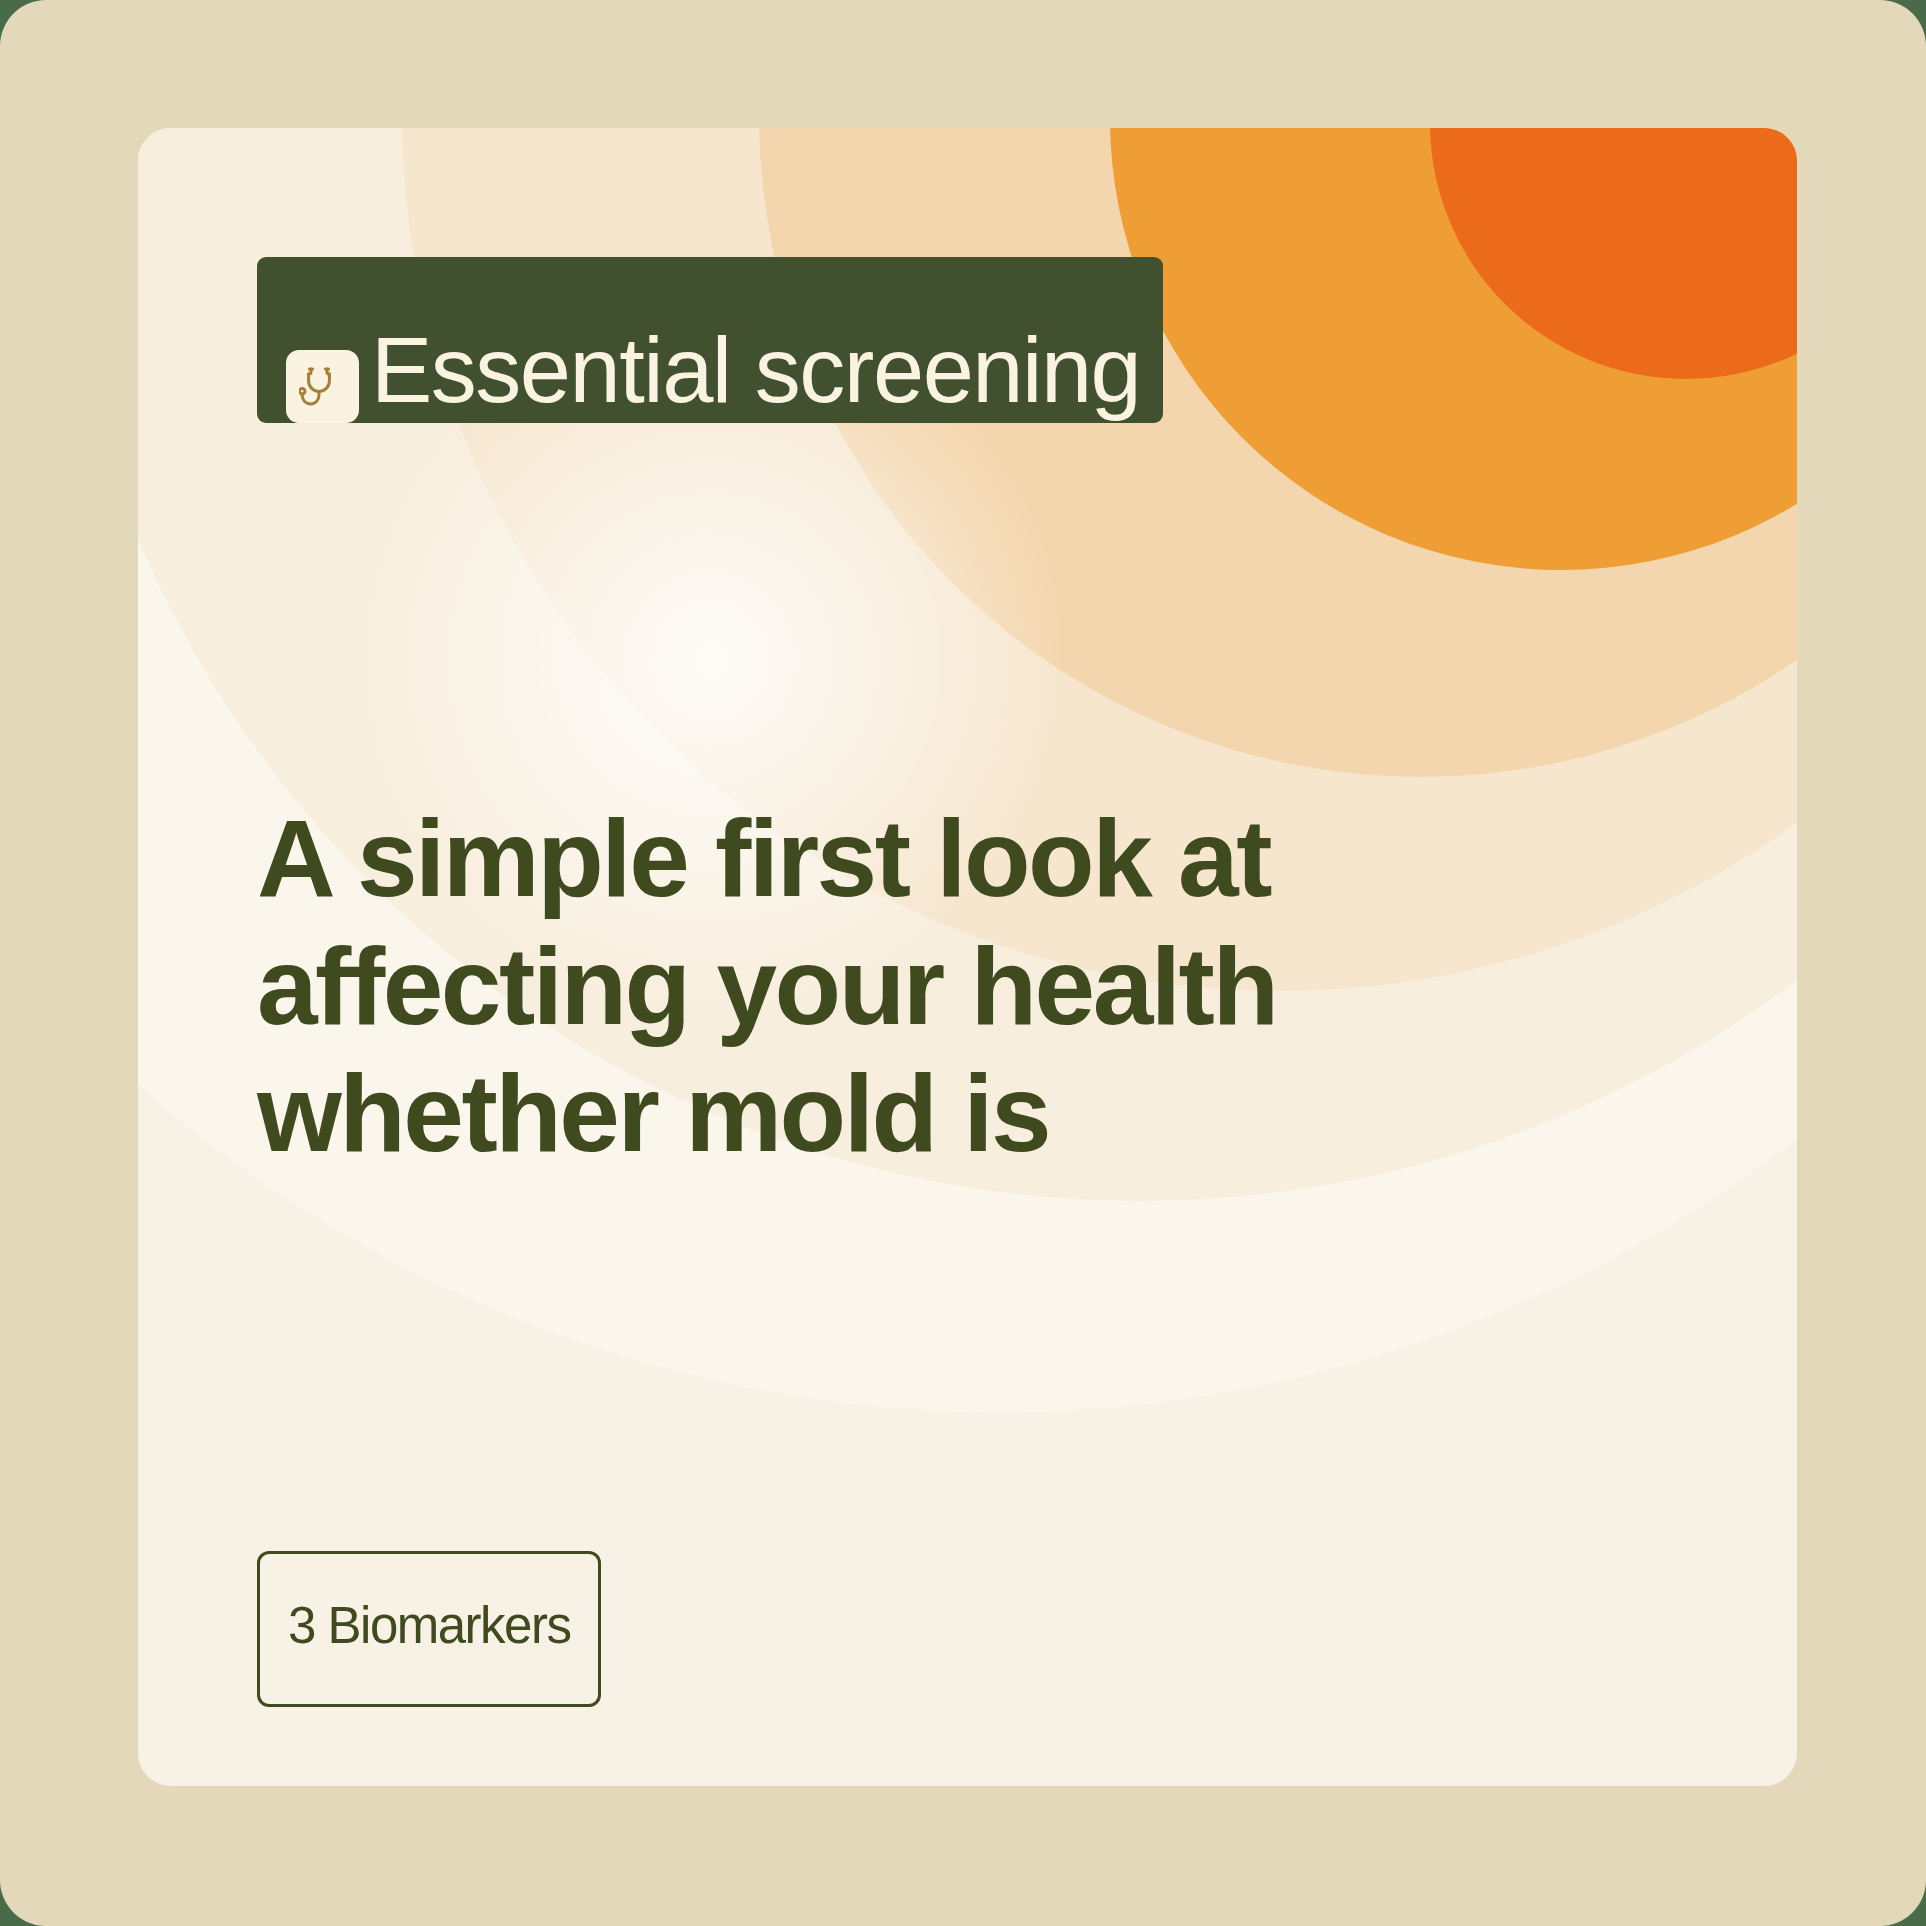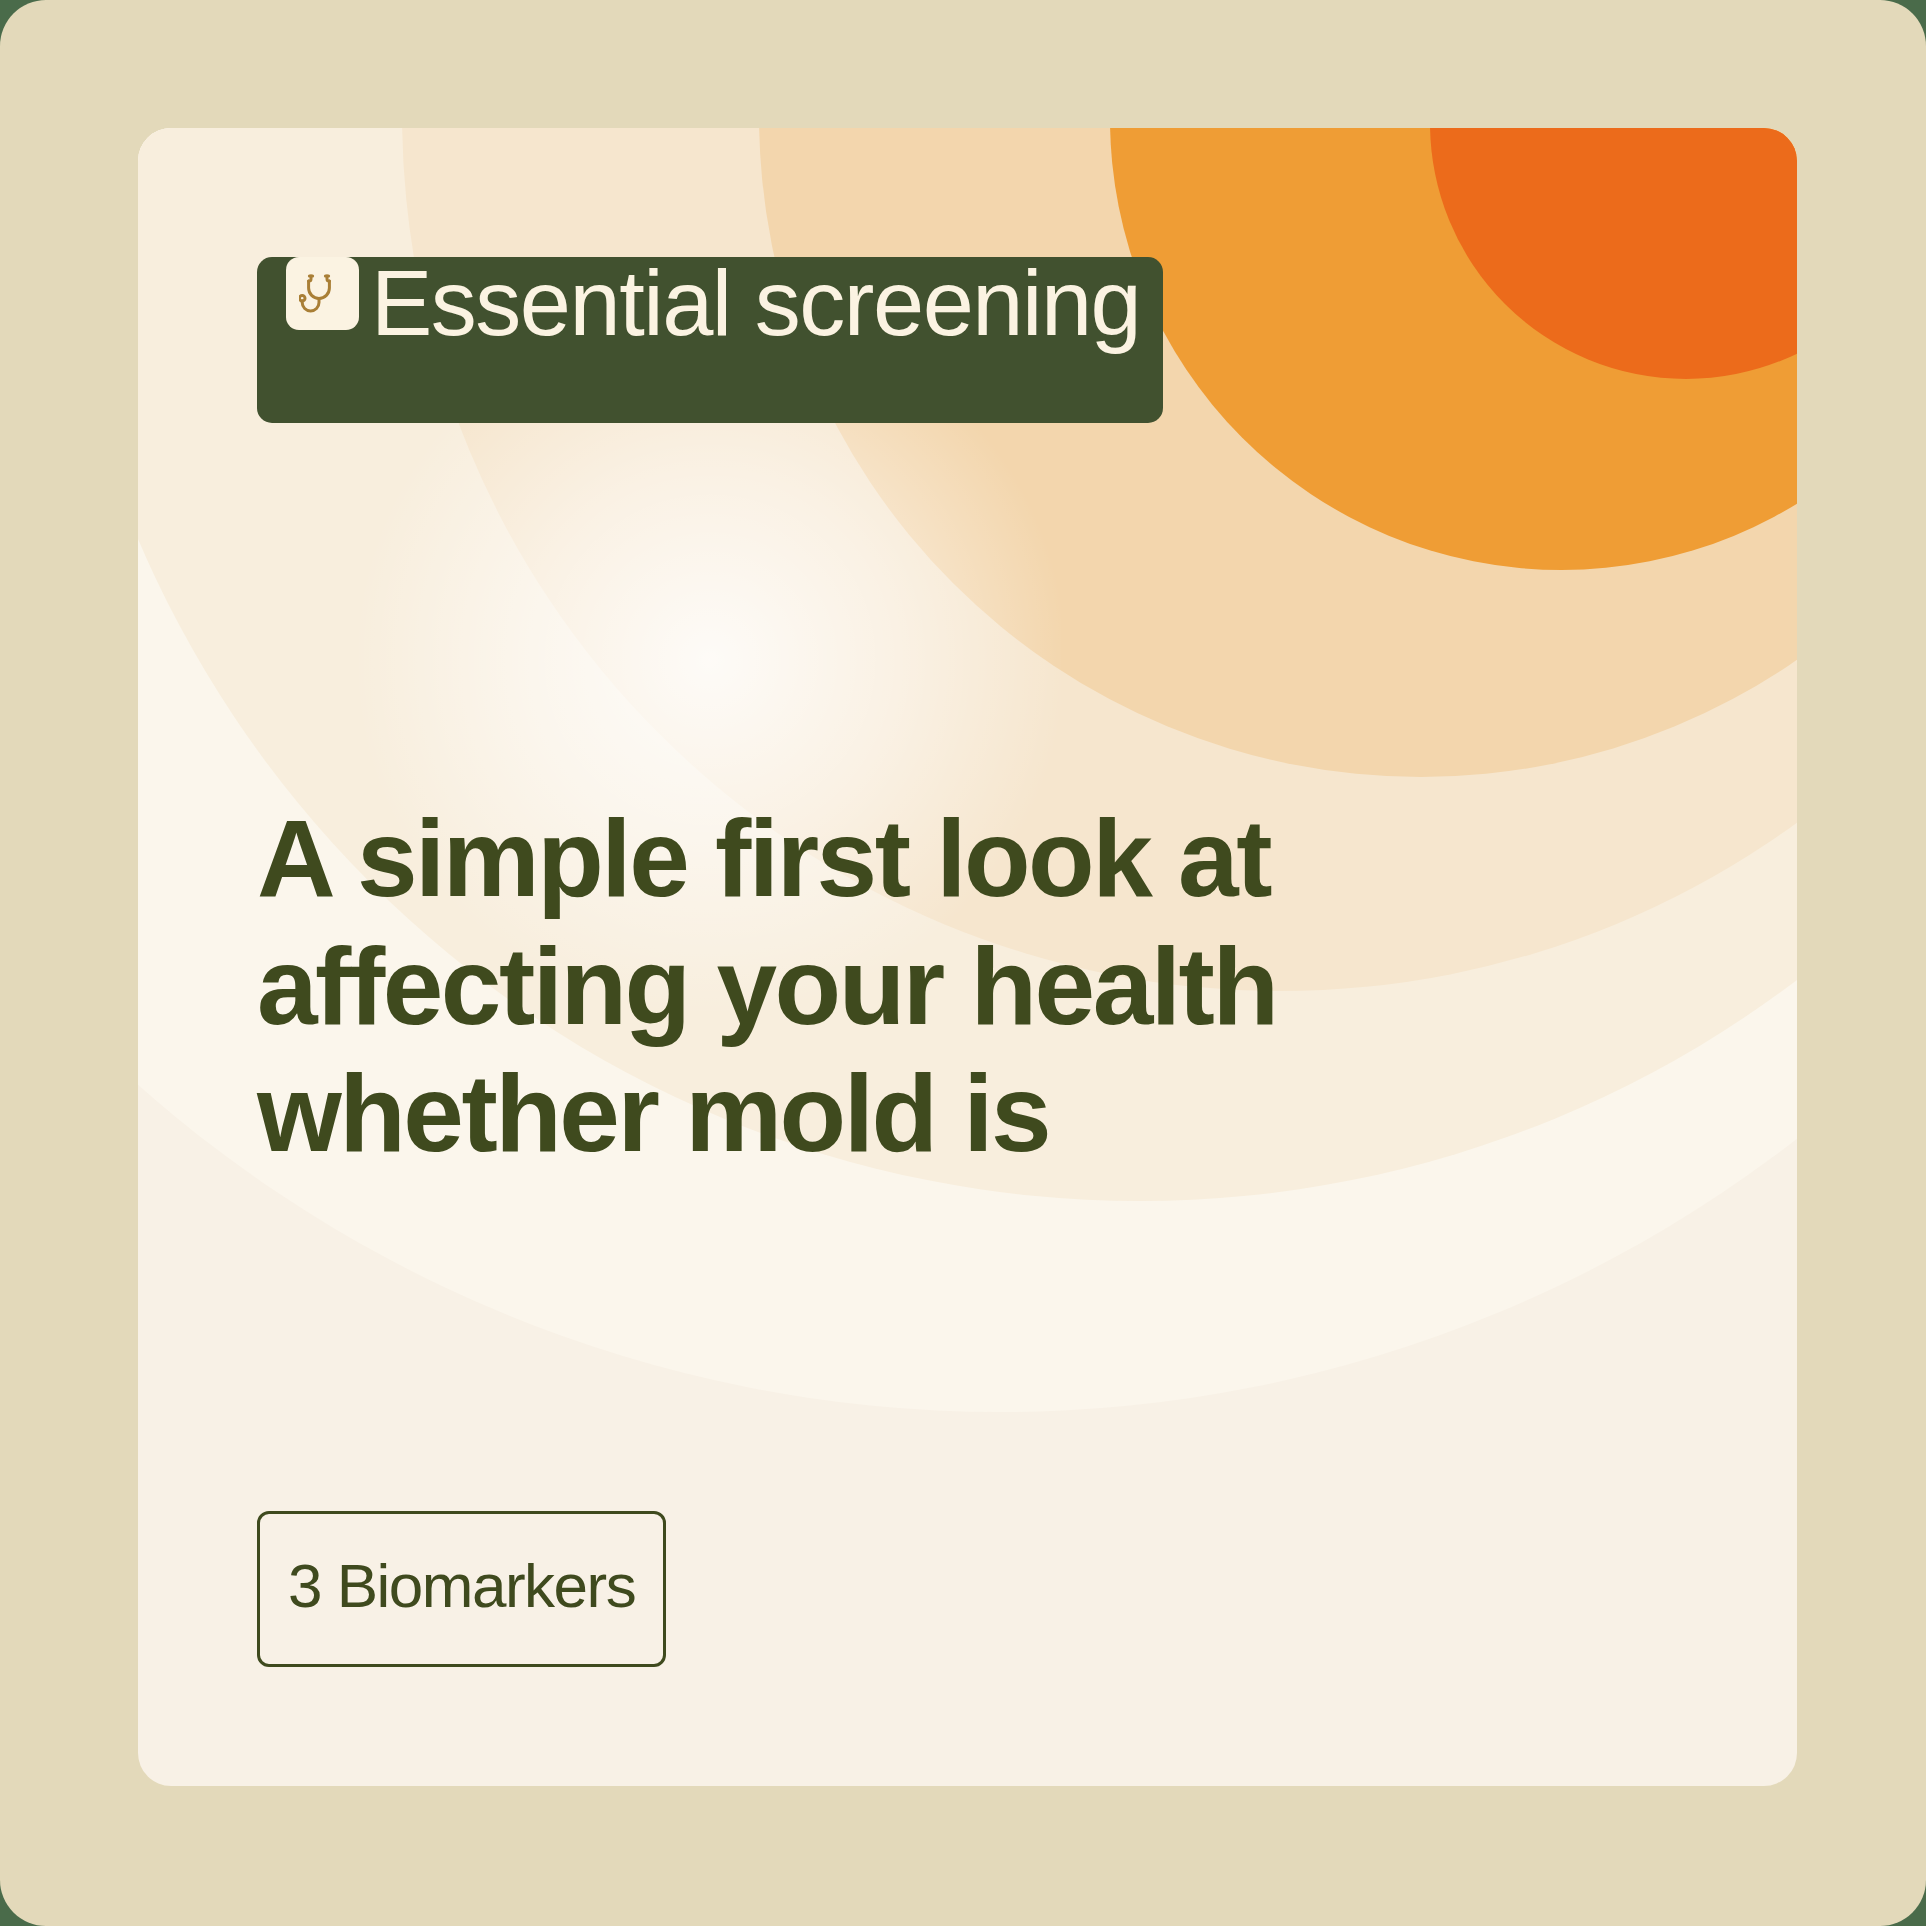--- a/index.html
+++ b/index.html
@@ -71,24 +71,24 @@
     height: 100%;
   }
 
   
   #eyebrow-badge {
     position: absolute;
     left: 119px;
     top: 129px;
     height: 166px;
     display: flex;
-    align-items: flex-start;
+    align-items: flex-end;
     background: #41512f;
-    border-radius: 15px;
-    padding: 0 23px 8px 29px;
+    border-radius: 9px;
+    padding: 0 23px 0 29px;
     box-sizing: border-box;
   }
   #badge-icon-tile {
     width: 73px;
     height: 73px;
     background: #fbf3e2;
     border-radius: 13px;
     display: flex;
     align-items: center;
     justify-content: center;
@@ -133,25 +133,26 @@
     height: 156px;
     border: 3px solid #3f4a1e;
     border-radius: 12px;
     display: flex;
     align-items: center;
     justify-content: center;
     padding: 0 28px;
     box-sizing: border-box;
     background: transparent;
     color: #3f4a1e;
-    font-size: 62px;
+    font-size: 51px;
     line-height: 1;
     letter-spacing: -1.5px;
     font-weight: 400;
     white-space: nowrap;
+    margin-top: 40px;
   }
   .tag-pill .tag-text { padding-bottom: 7px; display:block; }
 </style>
 </head>
 <body>
 
 <div id="outer-frame">
 
   <div id="card">
 

